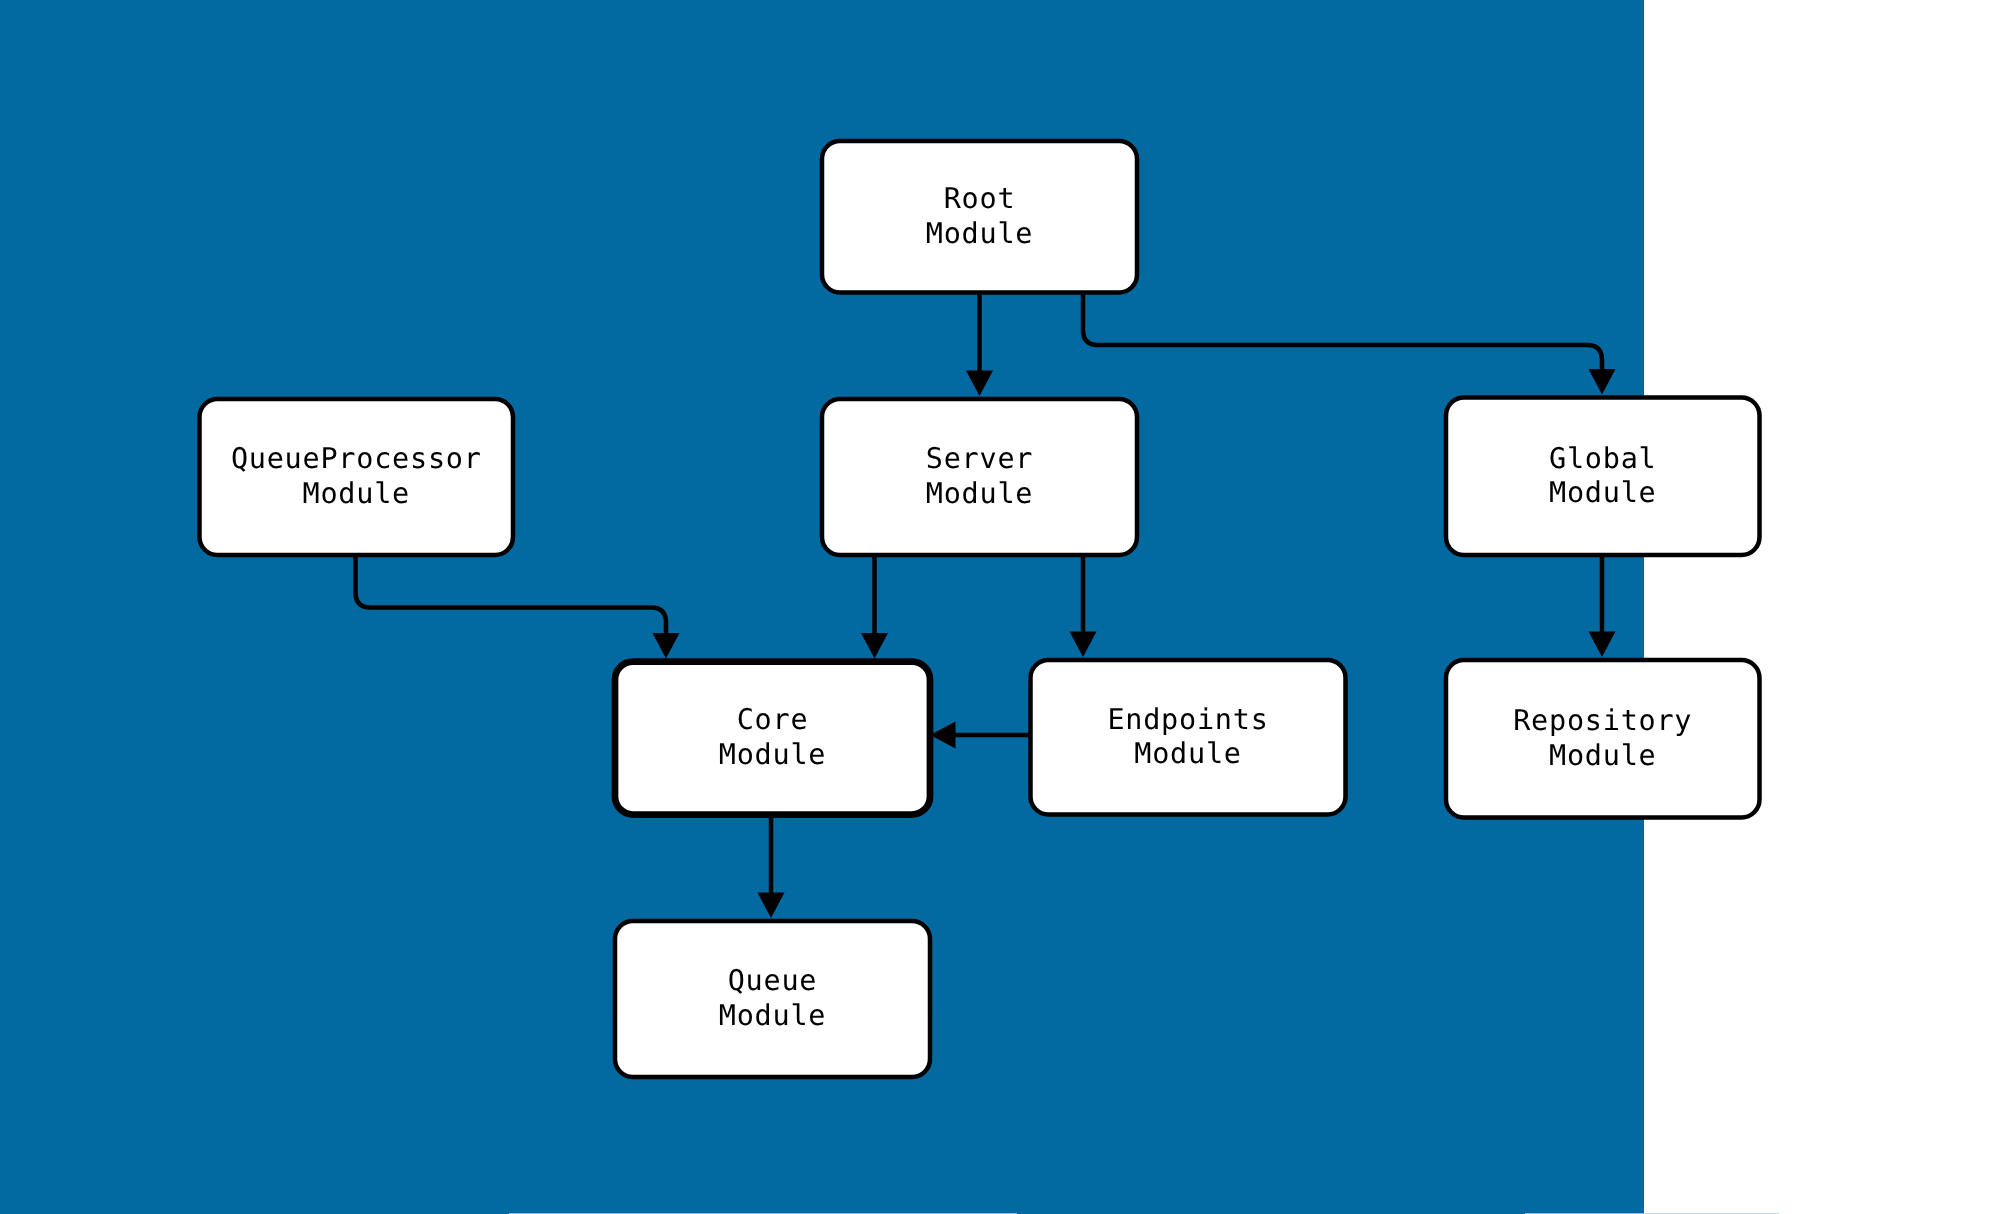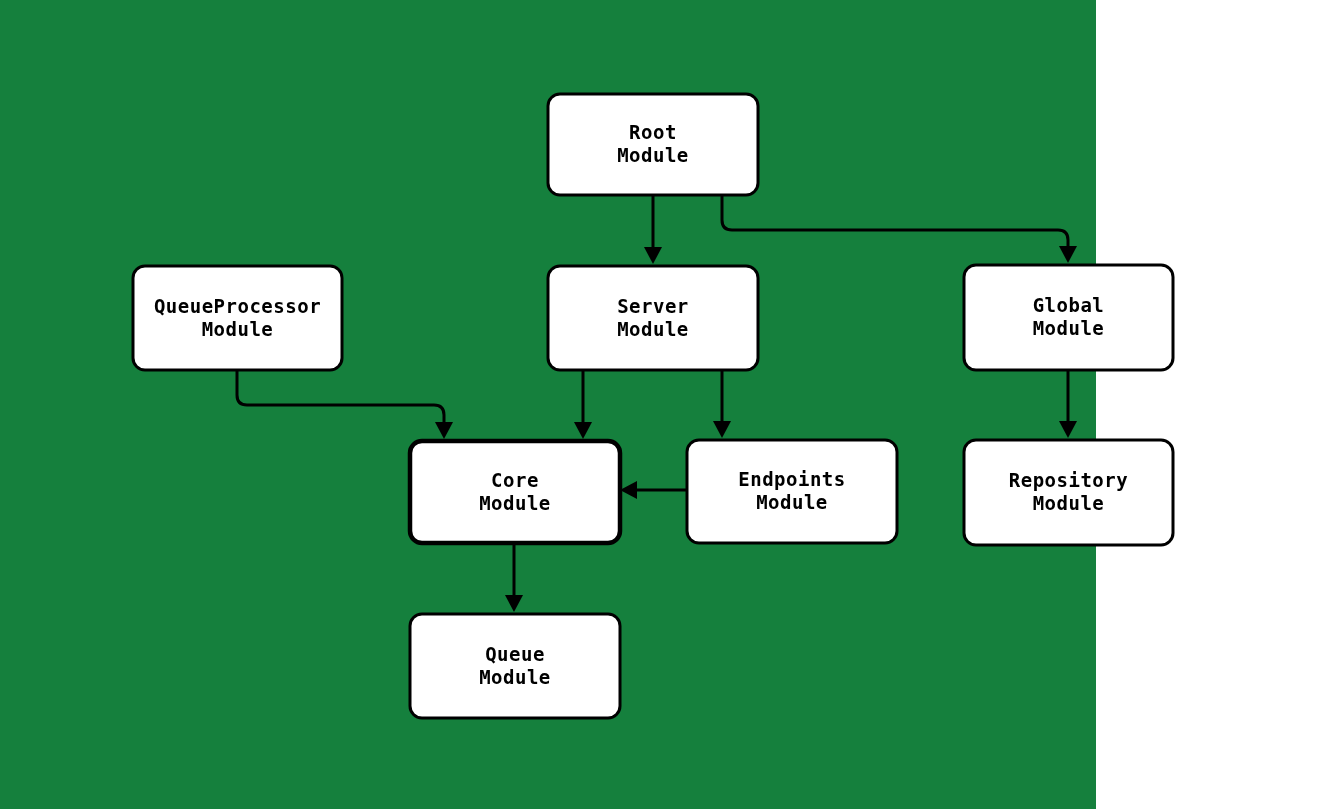--- a/index.html
+++ b/index.html
@@ -11,22 +11,21 @@
   body {
     width: 1337px;
     height: 809px;
     overflow: hidden;
     font-family: "DejaVu Sans Mono", "Liberation Mono", monospace;
   }
   #diagram-root {
     position: relative;
     width: 1096px;
     height: 809px;
-    background: #15803d;
-    font-weight: bold;
+    background: #0369a1;
   }
   svg.diagram-canvas {
     display: block;
     width: 1337px;
     height: 809px;
   }
   .node-box {
     fill: #ffffff;
     stroke: #000000;
     stroke-width: 3;

